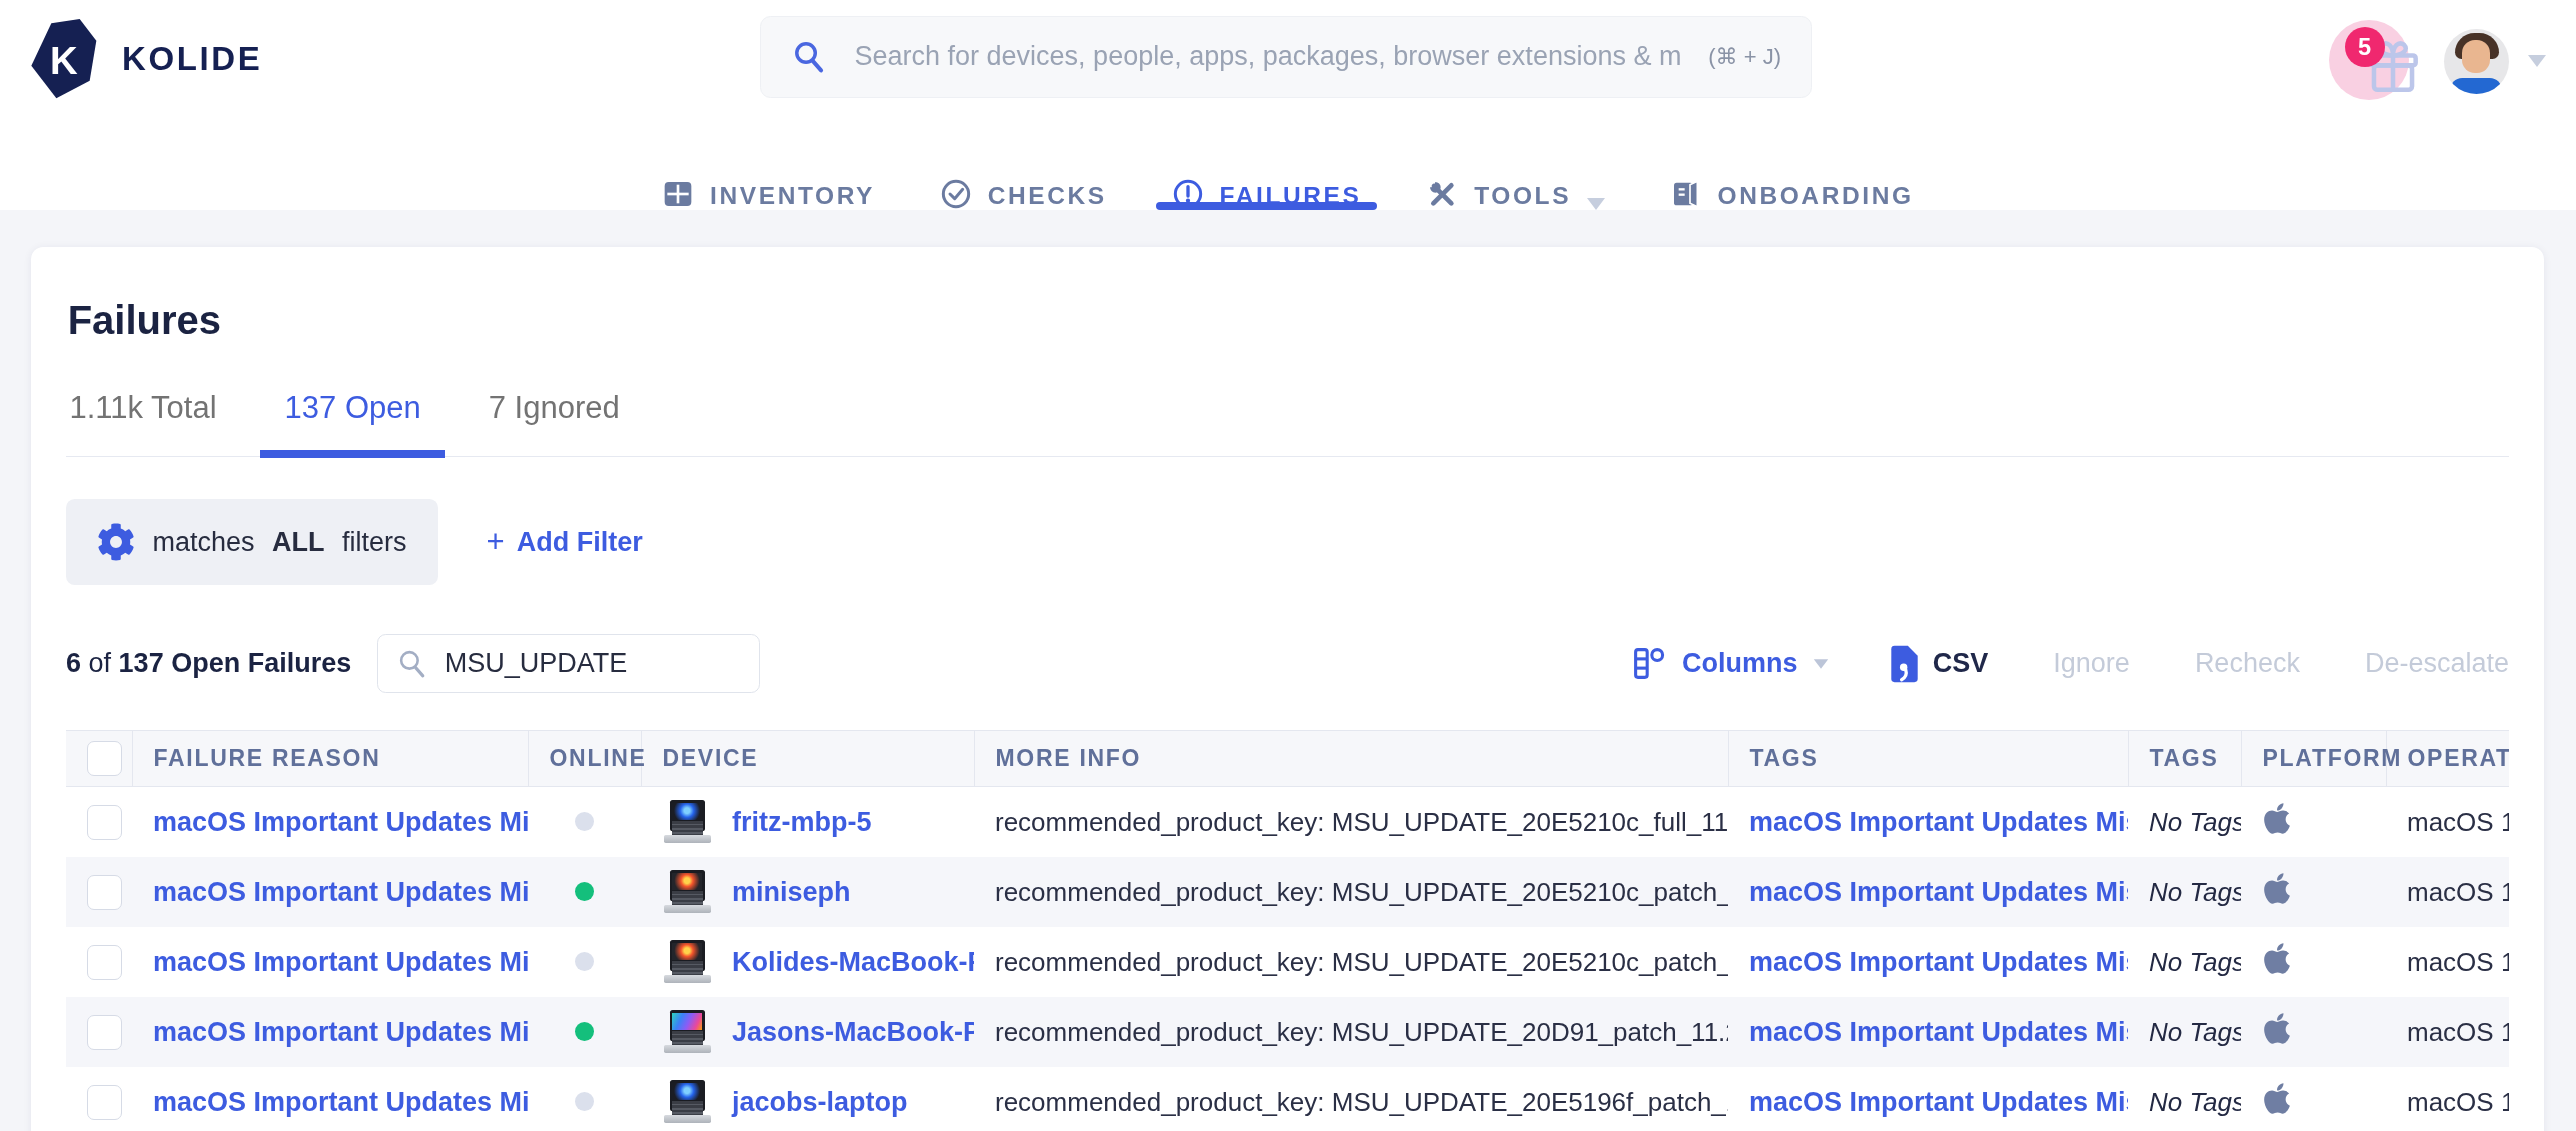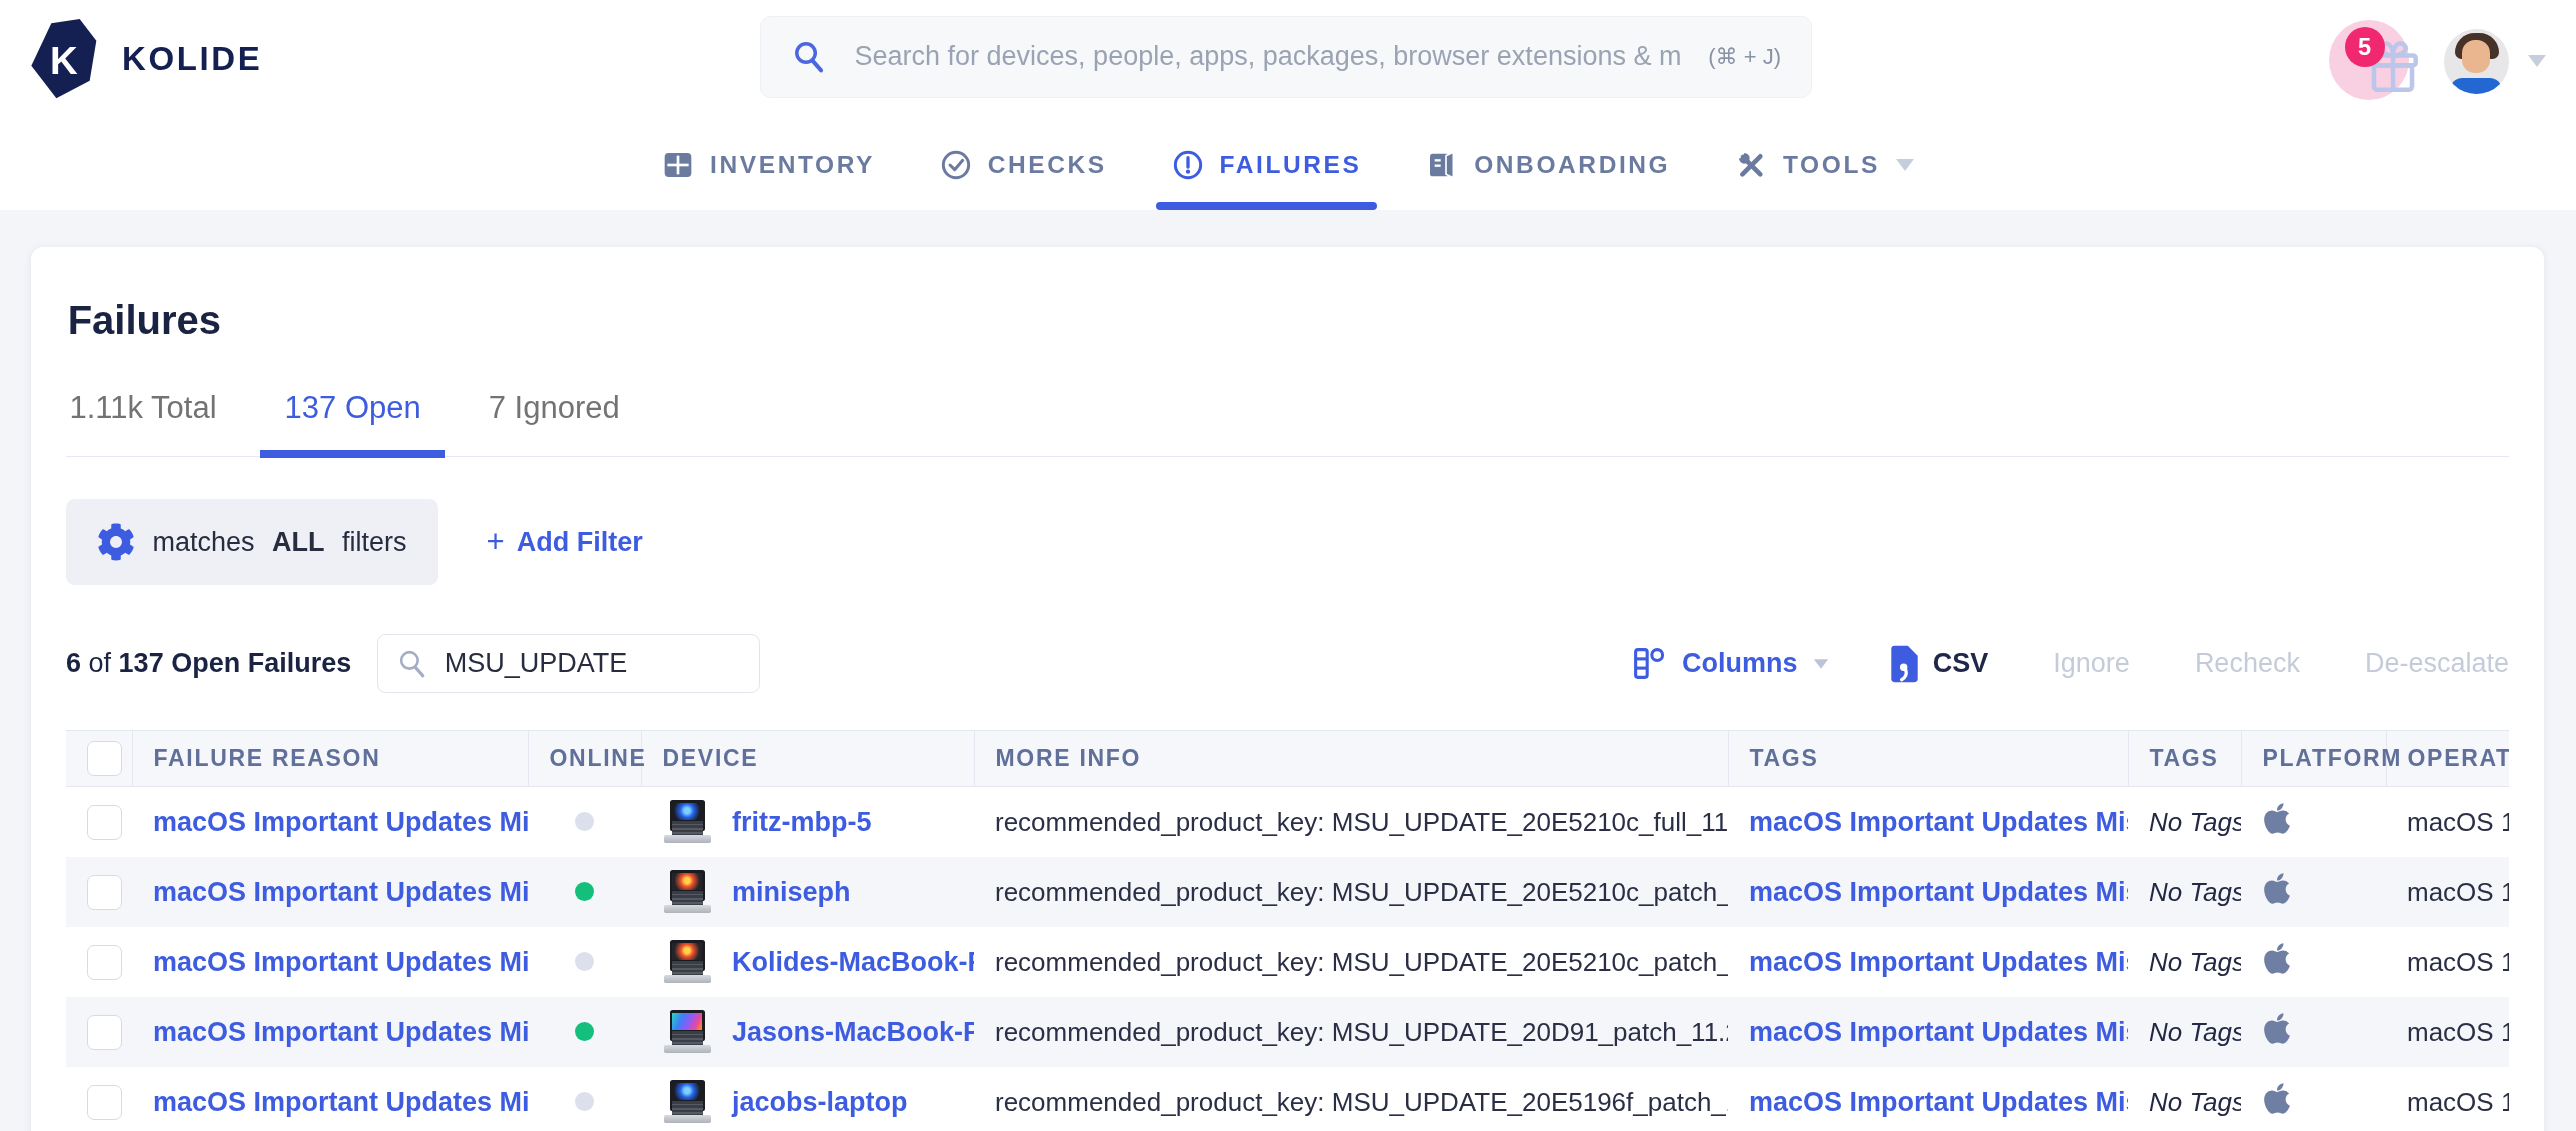--- a/index.html
+++ b/index.html
@@ -25,21 +25,21 @@
   .gsearch .mag { width:37px; height:37px; color:#4a67e0; flex:none; }
   .gsearch input {
     flex:1; border:none; outline:none; background:transparent;
     font-size:27px; color:#262b40; font-family:inherit;
   }
   .gsearch input::placeholder { color:#9aa3b4; }
   .gsearch .shortcut { font-size:22px; color:#8a93a6; flex:none; }
 
   .nav { position:absolute; left:0; right:0; bottom:0; height:91px;
          display:flex; justify-content:center; align-items:center; gap:65px; }
-  .nav-item { position:relative; height:100%; display:flex; align-items:center; gap:15.7px;
+  .nav-item { position:relative; height:100%; display:flex; align-items:flex-end; gap:15.7px;
               color:#6b7ba0; font-size:24.5px; font-weight:700; letter-spacing:2.6px; cursor:pointer; }
   .nav-item svg { width:32px; height:32px; flex:none; }
   .nav-item.active { color:#3d5ce0; }
   .nav-item.active::after { content:""; position:absolute; left:-15.7px; right:-15.7px; bottom:0;
                             height:7.9px; background:#3d5ce0; border-radius:4.4px; }
   .caret-down { width:0; height:0; border-left:9.6px solid transparent; border-right:9.6px solid transparent;
                 border-top:12.2px solid #c6cede; display:inline-block; }
 
   .account { position:absolute; right:30px; top:8.7px; height:105px; display:flex; align-items:center; }
   .gift-cluster { position:relative; width:103px; height:103px; cursor:pointer; }
@@ -188,36 +188,36 @@
     </div>
     <div class="nav-item active">
       <svg viewBox="0 0 48 48" fill="none" stroke="currentColor">
         <circle cx="24" cy="24" r="19" stroke-width="4.5"></circle>
         <line x1="24" y1="13" x2="24" y2="27" stroke-width="5" stroke-linecap="round"></line>
         <circle cx="24" cy="34" r="3.2" fill="currentColor" stroke="none"></circle>
         </svg>
       <span>FAILURES</span>
     </div>
     <div class="nav-item">
+      <svg viewBox="0 0 48 48" fill="none" stroke="currentColor" stroke-linecap="round">
+        <line x1="12" y1="12" x2="38" y2="38" stroke-width="7"></line>
+        <line x1="38" y1="11" x2="11" y2="38" stroke-width="7"></line>
+        <path d="M6 14 a8 8 0 1 0 8 -8 l-2 6 -4 2 Z" fill="currentColor" stroke="none"></path>
+        </svg>
+      <span>TOOLS</span>
+      <span class="caret-down"></span>
+    </div>
+    <div class="nav-item">
       <svg viewBox="0 0 48 48">
         <rect x="6" y="7" width="28" height="34" rx="4" fill="currentColor"></rect>
         <line x1="13" y1="17" x2="22" y2="17" stroke="#fff" stroke-width="3.5"></line>
         <line x1="13" y1="25" x2="22" y2="25" stroke="#fff" stroke-width="3.5"></line>
         <path d="M30 10 l11 -5 v38 l-11 -5 Z" fill="currentColor" stroke="#fff" stroke-width="2.5"></path>
         </svg>
       <span>ONBOARDING</span>
-    </div>
-    <div class="nav-item">
-      <svg viewBox="0 0 48 48" fill="none" stroke="currentColor" stroke-linecap="round">
-        <line x1="12" y1="12" x2="38" y2="38" stroke-width="7"></line>
-        <line x1="38" y1="11" x2="11" y2="38" stroke-width="7"></line>
-        <path d="M6 14 a8 8 0 1 0 8 -8 l-2 6 -4 2 Z" fill="currentColor" stroke="none"></path>
-        </svg>
-      <span>TOOLS</span>
-      <span class="caret-down"></span>
     </div>
   </div>
 </div>
 
 <div class="card">
   <h1 class="page-title">Failures</h1>
 
   <div class="ftabs">
     <span class="ftab">1.11k Total</span>
     <span class="ftab active">137 Open</span>

